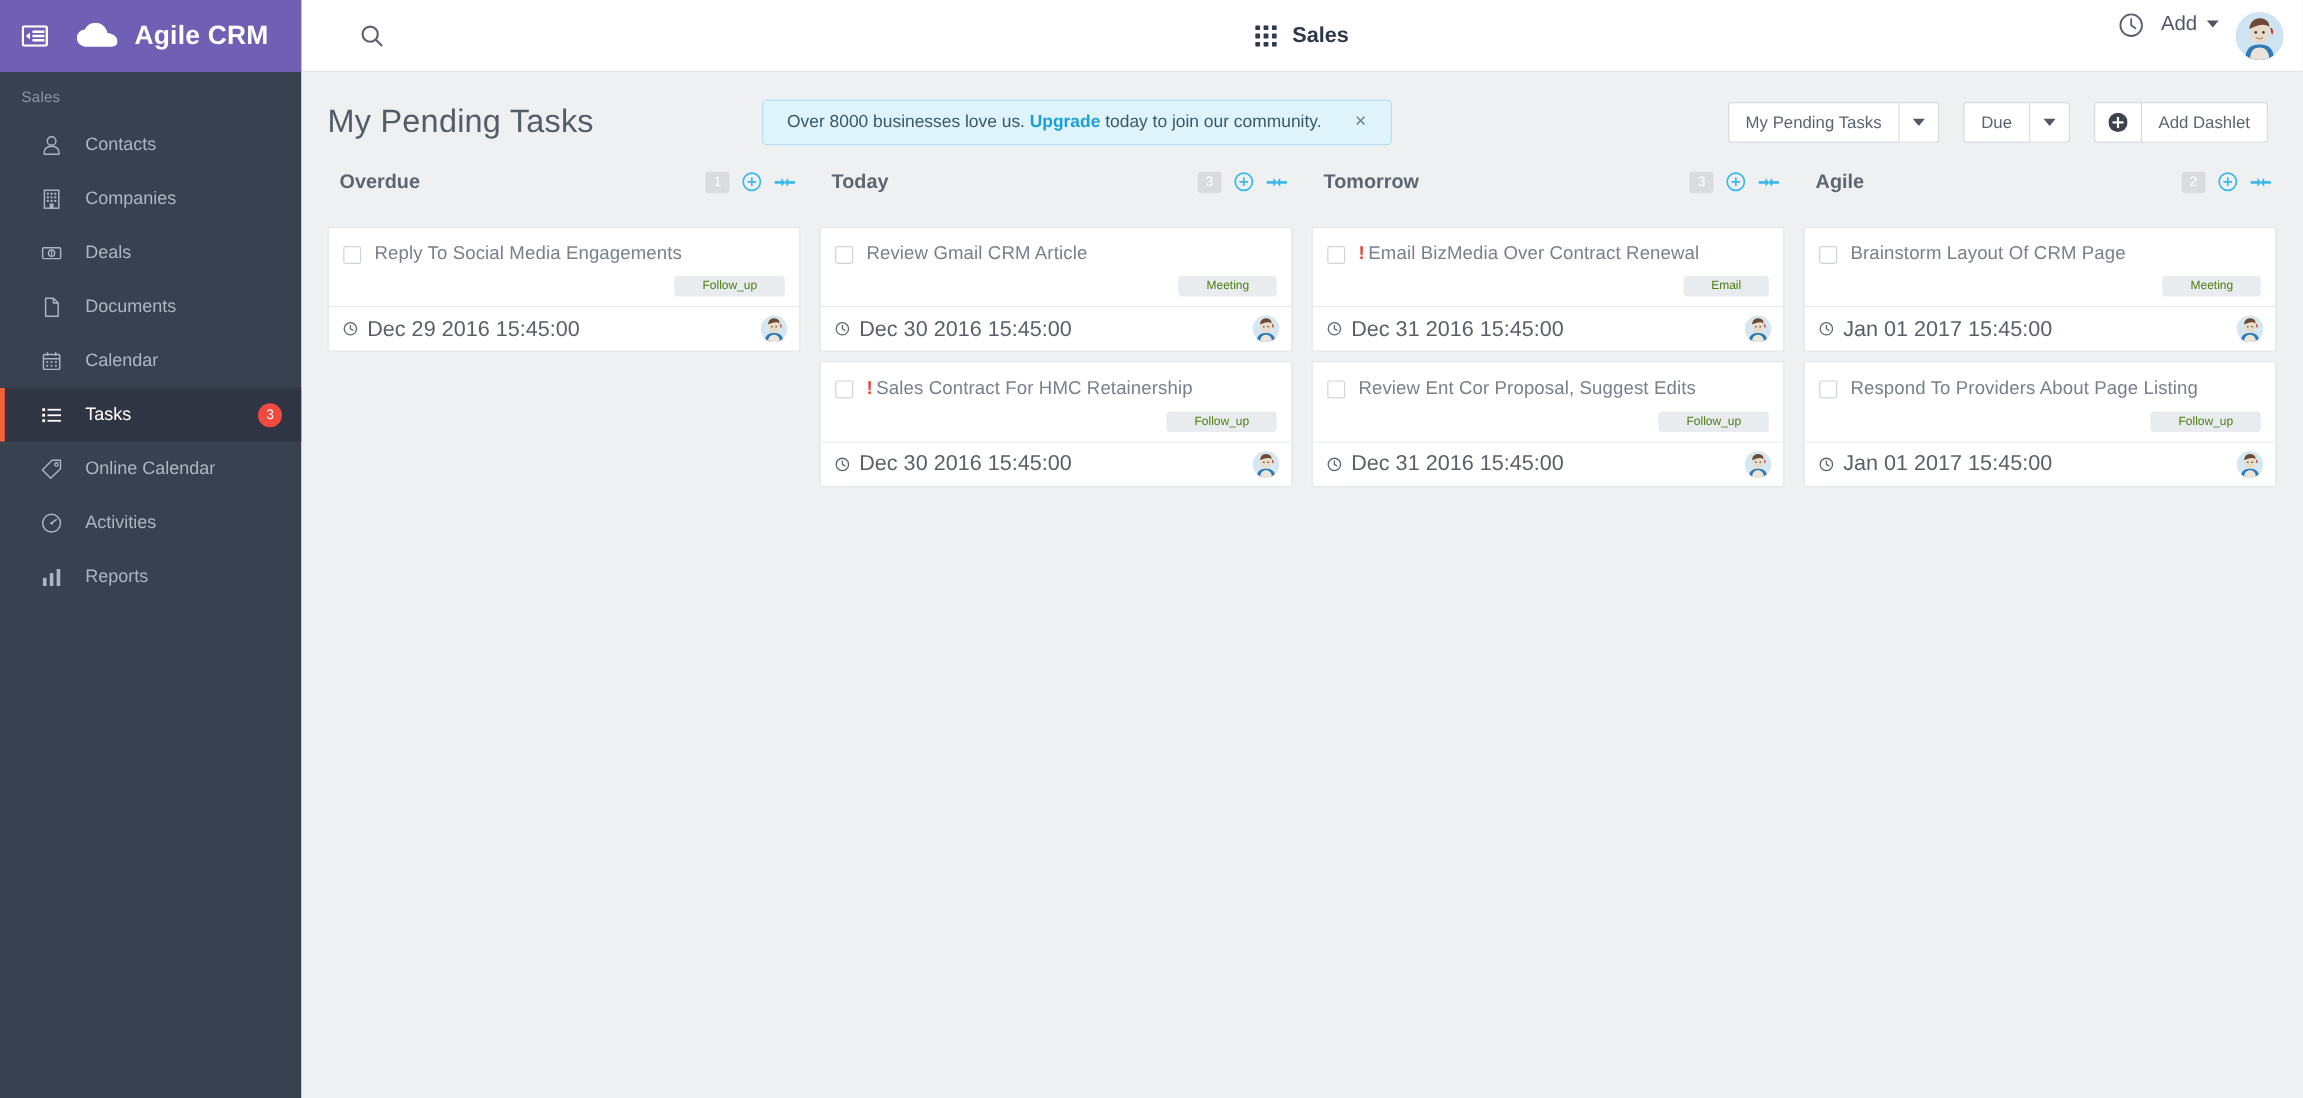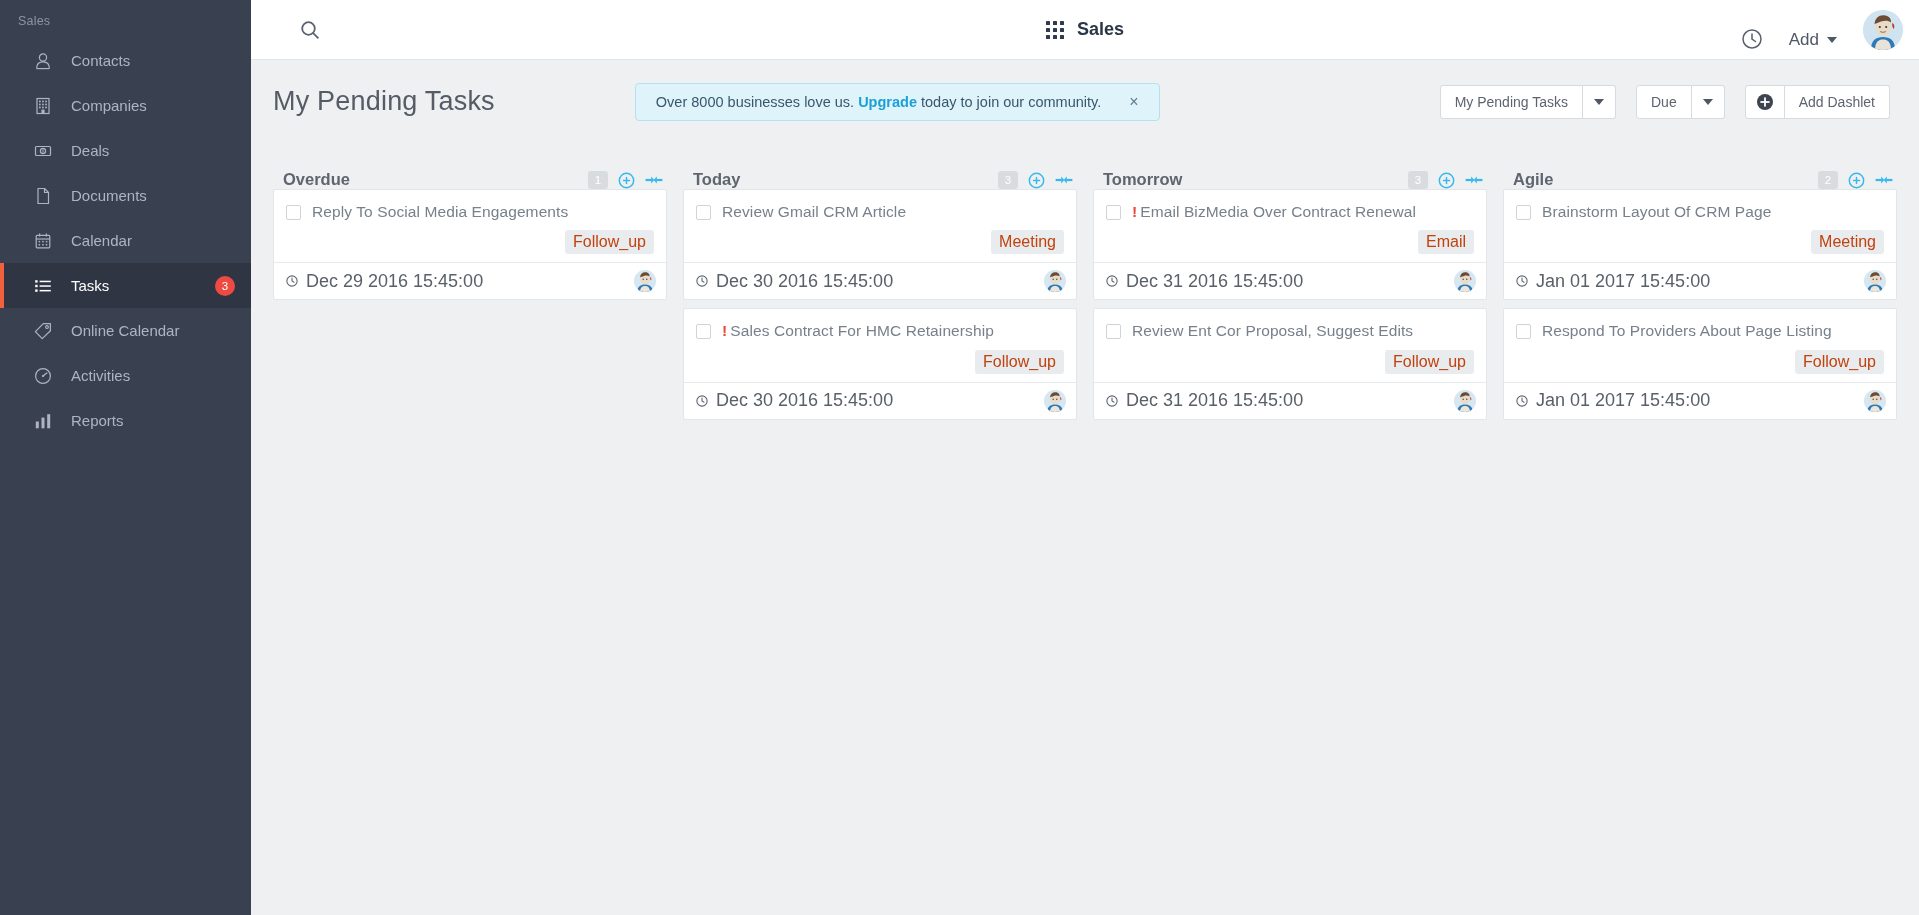--- a/index.html
+++ b/index.html
@@ -114,22 +114,22 @@
   }
   .topbar-center > * { pointer-events: auto; }
   .grid-icon { display: flex; align-items: center; color: #2f3b4e; }
   .topbar-title {
     color: #2b3648;
     font-size: 18px;
     font-weight: bold;
   }
   .topbar-right {
     margin-left: auto;
-    display: flex; align-items: flex-end;
-    gap: 26px;
+    display: flex; align-items: flex-start;
+    gap: 14px;
     padding-right: 16px;
   }
   .clock-btn { color: #58606e; display: flex; align-items: center; cursor: pointer; }
   .add-menu {
     display: flex; align-items: center; gap: 8px;
     color: #4f5866;
     font-size: 17px;
     cursor: pointer;
   }
   .caret-down {
@@ -217,21 +217,21 @@
     flex: 1;
     display: flex;
     gap: 16px;
     padding: 0 22px 0 22px;
     align-items: flex-start;
     overflow: hidden;
   }
   .column { flex: 1 1 0; min-width: 0; }
   .col-header {
     height: 46px;
-    display: flex; align-items: flex-end;
+    display: flex; align-items: flex-start;
     padding: 0 4px 0 10px;
     gap: 10px;
   }
   .col-title {
     font-size: 16.5px;
     color: #5e656f;
     font-weight: bold;
     flex: 1;
     white-space: nowrap;
   }
@@ -279,24 +279,24 @@
     color: #e8453c;
     font-weight: bold;
     margin-right: 3px;
   }
   .card-tag-row {
     display: flex; justify-content: flex-end;
     margin-top: 9px;
   }
   .task-tag {
     background: #e9ecee;
-    color: #c2410c;
-    font-size: 16px;
+    color: #4d7c0f;
+    font-size: 10px;
     border-radius: 3px;
-    padding: 3px 8px;
+    padding: 3px 23px;
     white-space: nowrap;
   }
   .card-foot {
     border-top: 1px solid #e8ebee;
     height: 37px;
     display: flex; align-items: center;
     padding: 0 10px 0 11px;
     gap: 7px;
   }
   .foot-clock { color: #5e6570; display: flex; align-items: center; }
@@ -314,20 +314,37 @@
     flex: 0 0 22px;
   }
 </style>
 </head>
 <body>
 
 <div id="app">
 
   <aside id="sidebar">
 
+    <div class="brand">
+      <span class="brand-toggle">
+        <svg width="22" height="18" viewBox="0 0 22 18" fill="none">
+          <rect x="1" y="1" width="20" height="16" rx="1.5" stroke="#fff" stroke-width="2"></rect>
+          <line x1="9" y1="5.5" x2="19" y2="5.5" stroke="#fff" stroke-width="2"></line>
+          <line x1="9" y1="9" x2="19" y2="9" stroke="#fff" stroke-width="2"></line>
+          <line x1="9" y1="12.5" x2="19" y2="12.5" stroke="#fff" stroke-width="2"></line>
+          <path d="M7 6 L3.5 9 L7 12 Z" fill="#fff"></path>
+        </svg>
+      </span>
+      <span class="brand-cloud">
+        <svg width="34" height="22" viewBox="0 0 34 22">
+          <path d="M9 20 C3.5 20 0 16.6 0 12.6 C0 8.9 3 5.8 6.8 5.5 C8.3 2.2 11.7 0 15.6 0 C20.6 0 24.8 3.7 25.5 8.5 C30.3 8.8 34 12 34 15.6 C34 18.4 31.3 20 28 20 Z" fill="#ffffff"></path>
+        </svg>
+      </span>
+      <span class="brand-name">Agile CRM</span>
+    </div>
 
     <div class="nav-section-label">Sales</div>
 
     <nav id="sidebar-nav">
         <div class="nav-item">
           <span class="nav-icon">
             <svg width="18" height="18" viewBox="0 0 18 18" fill="none">
               <circle cx="9" cy="5.5" r="3.6" stroke="currentColor" stroke-width="1.2"></circle>
                 <path d="M2.6 16.5 C2.6 11.8 5.5 9.8 9 9.8 C12.5 9.8 15.4 11.8 15.4 16.5" stroke="currentColor" stroke-width="1.2"></path>
                 <line x1="2.6" y1="16.6" x2="15.4" y2="16.6" stroke="currentColor" stroke-width="1.2"></line>

